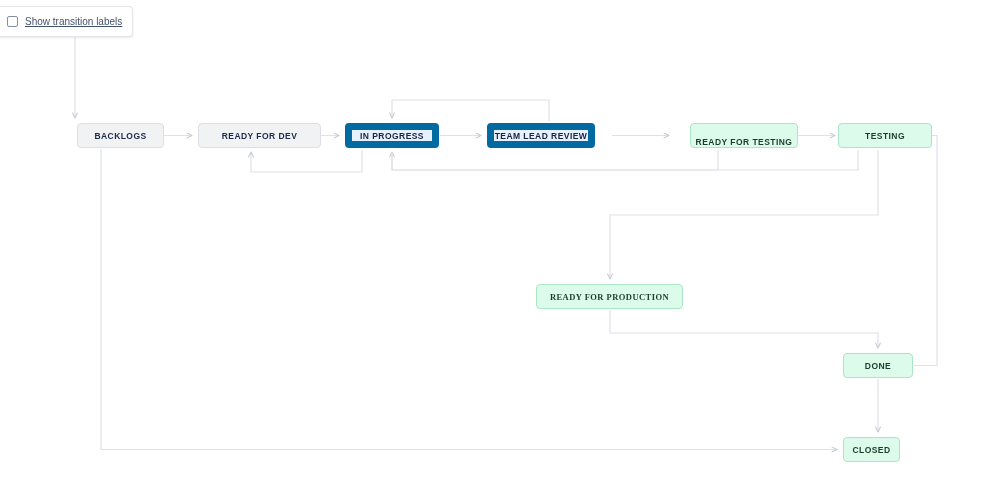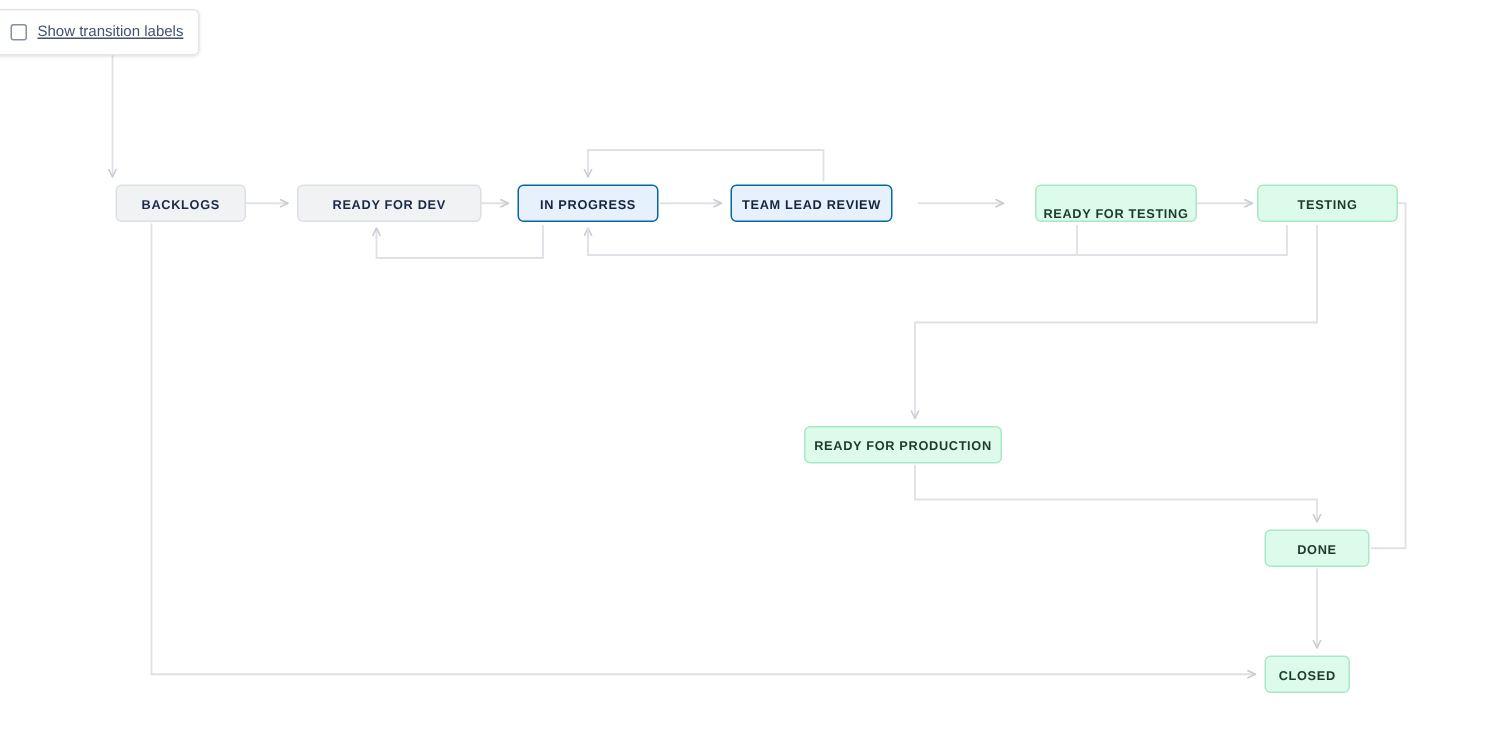--- a/index.html
+++ b/index.html
@@ -42,21 +42,21 @@
     white-space: nowrap;
     user-select: none;
   }
   .node-gray {
     background: #f1f2f4;
     border: 1px solid #dcdfe4;
     color: #1b2a4b;
   }
   .node-blue {
     background: #e7f0fd;
-    border: 1px solid #0369a1;
+    border: 7px solid #0369a1;
     color: #16243f;
   }
   .node-green {
     background: #ddfbea;
     border: 1px solid #a9e7c6;
     color: #1d3b2c;
   }
   .start-node {
     position: absolute;
     width: 26px;
@@ -164,21 +164,21 @@
   </div>
 
   <div class="node node-green" style="left:690px; top:123px; width:108px;align-items:flex-end;">
     <span>READY FOR TESTING</span>
   </div>
 
   <div class="node node-green" style="left:798px; top:123px; width:94px;margin-left:40px;">
     <span>TESTING</span>
   </div>
 
-  <div class="node node-green" style="left:536px; top:284px; width:132px;">
+  <div class="node node-green" style="left:536px; top:284px; width:147px;font-family:Liberation Serif, serif;">
     <span>READY FOR PRODUCTION</span>
   </div>
 
   <div class="node node-green" style="left:843px; top:353px; width:70px;">
     <span>DONE</span>
   </div>
 
   <div class="node node-green" style="left:843px; top:437px; width:57px;">
     <span>CLOSED</span>
   </div>

